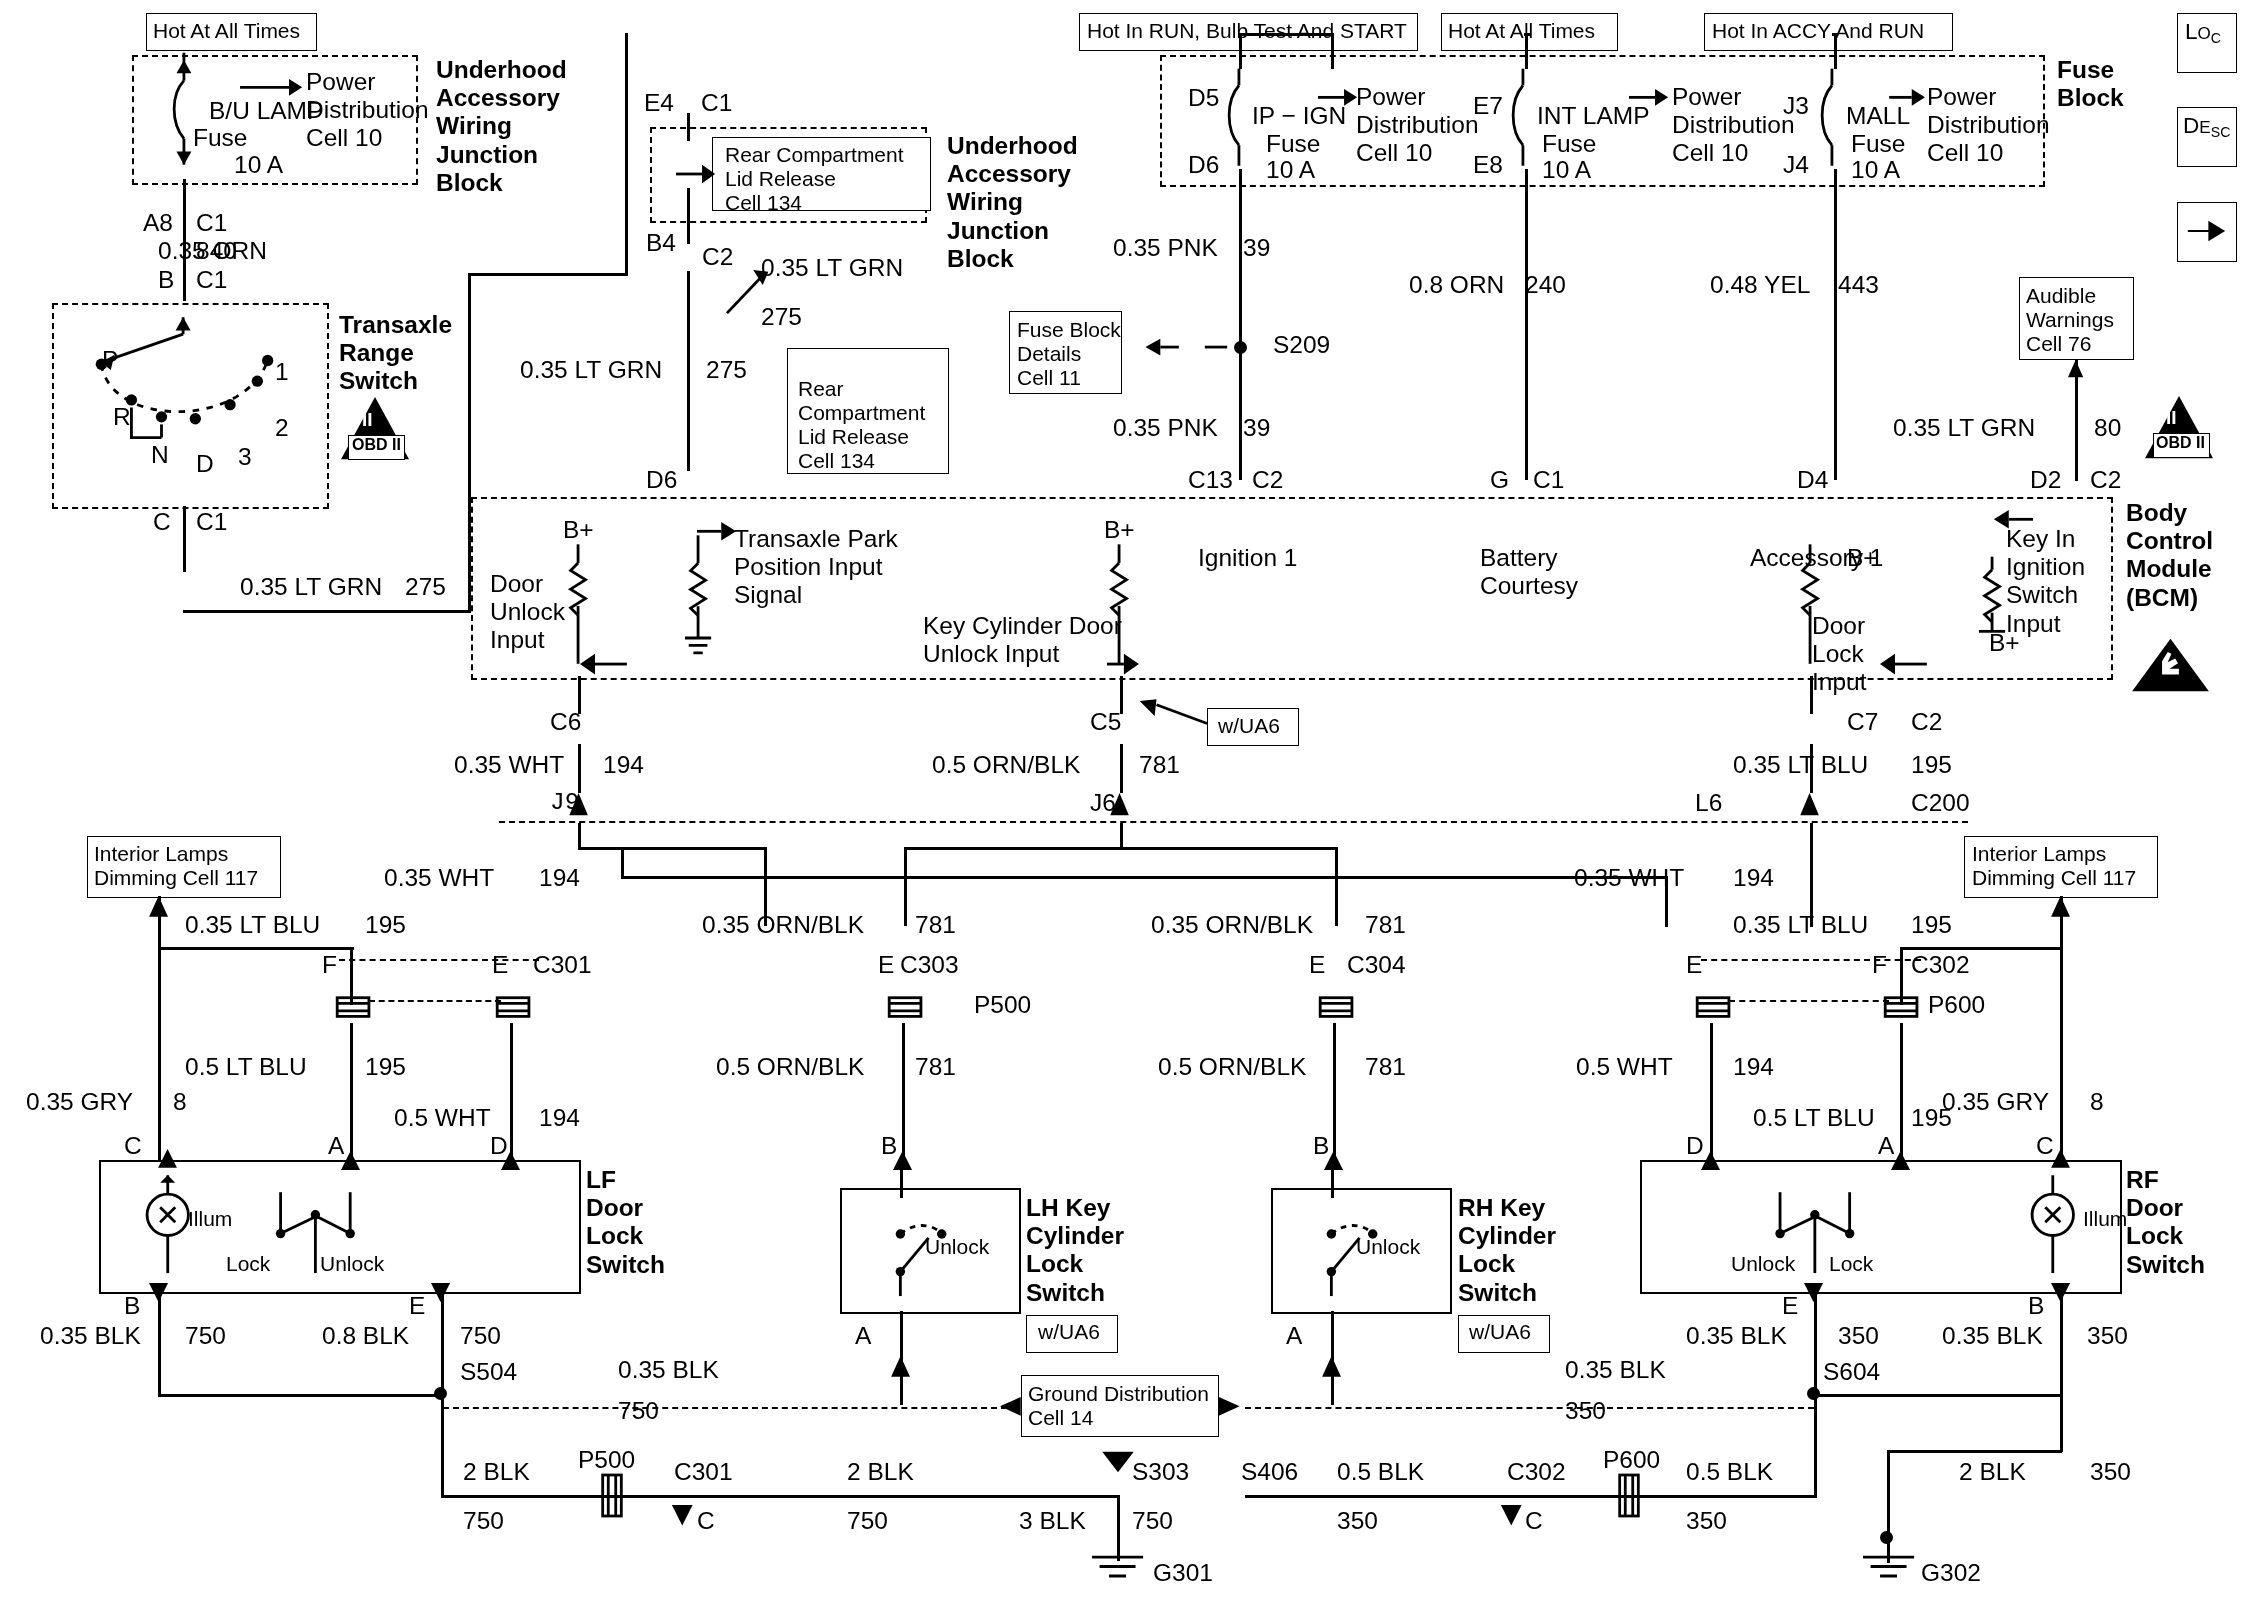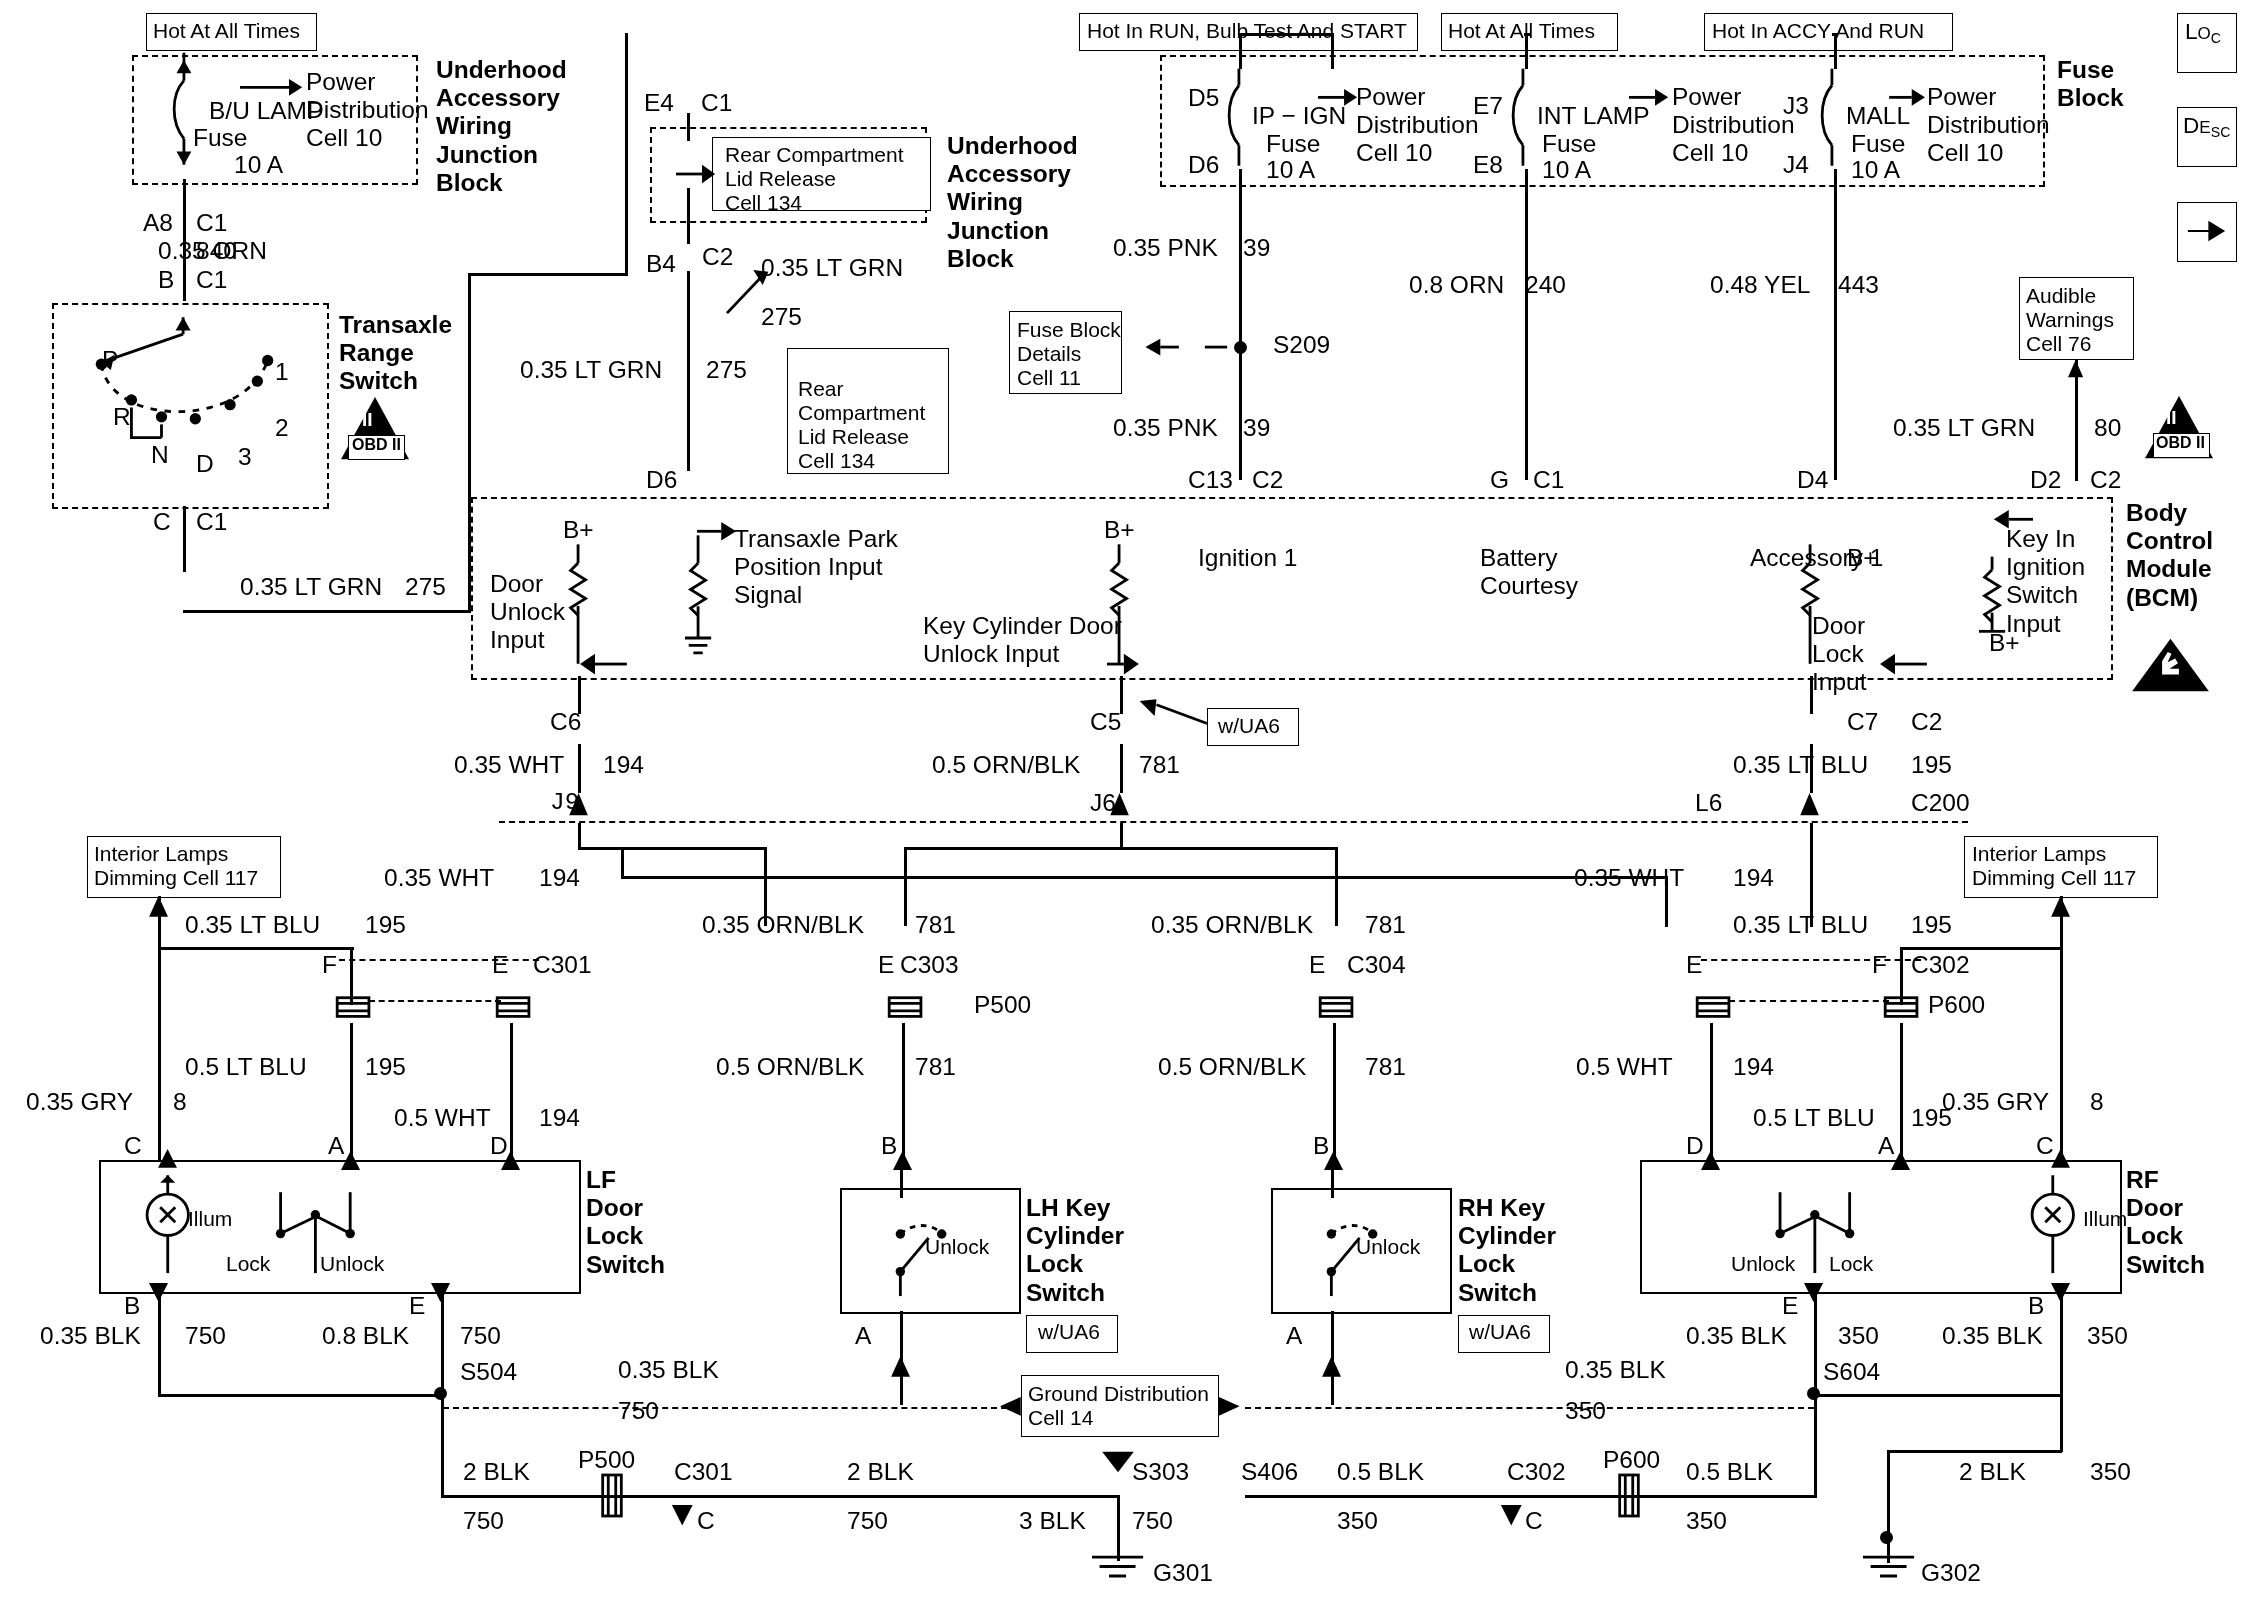--- a/index.html
+++ b/index.html
@@ -126,21 +126,21 @@
       <path d="M28,5 L42,15 L28,25 Z" fill="#000"></path>
   </svg>
   <div class="lbl b" style="left:947px;top:132px;">Underhood
 Accessory
 Wiring
 Junction
 Block</div>
 
   <div class="vline" style="left:687px;top:113px;height:28px;"></div>
   <div class="vline" style="left:687px;top:188px;height:56px;"></div>
-  <div class="lbl" style="left:646px;top:250px;">B4</div>
+  <div class="lbl" style="left:646px;top:229px;">B4</div>
   <div class="lbl" style="left:702px;top:243px;">C2</div>
 
   <div class="lbl" style="left:761px;top:254px;">0.35 LT GRN</div>
   <div class="lbl" style="left:761px;top:303px;">275</div>
   <svg style="left:725px;top:268px;width:66px;height:47px;" viewBox="0 0 70 50" width="66" height="47">
     <path d="M2,48 L40,8" stroke="#000" stroke-width="3"></path>
       <path d="M30,2 L46,4 L40,18 Z" fill="#000"></path>
   </svg>
 
   <div class="boxthin" style="left:787px;top:348px;width:160px;height:124px;"></div>

